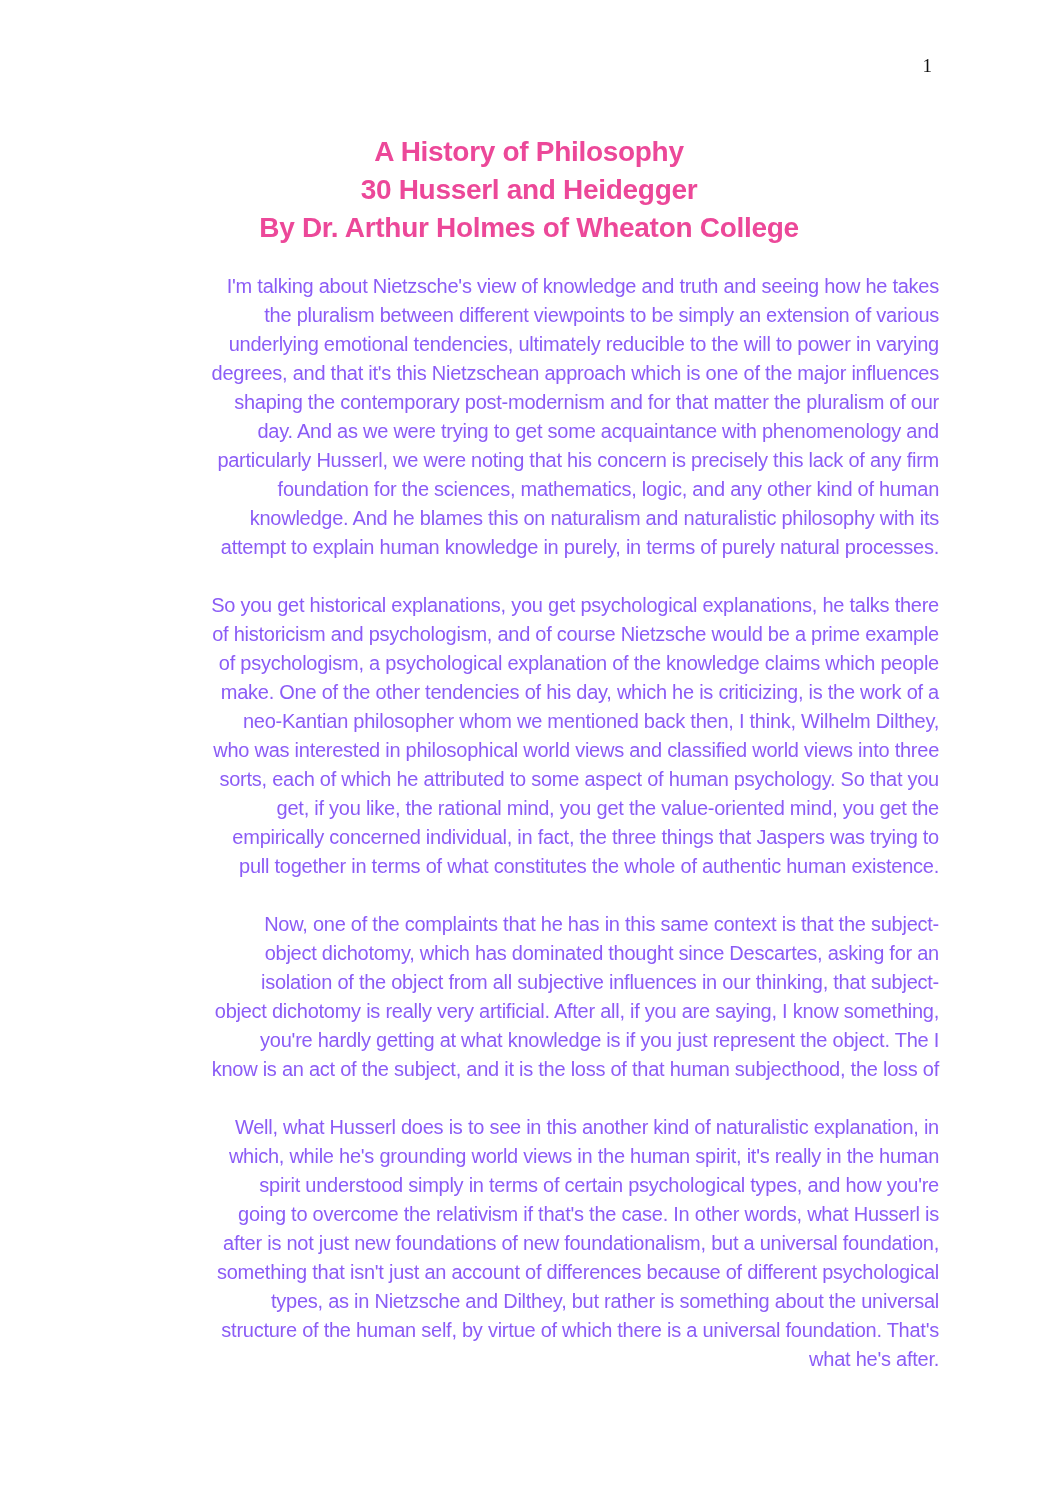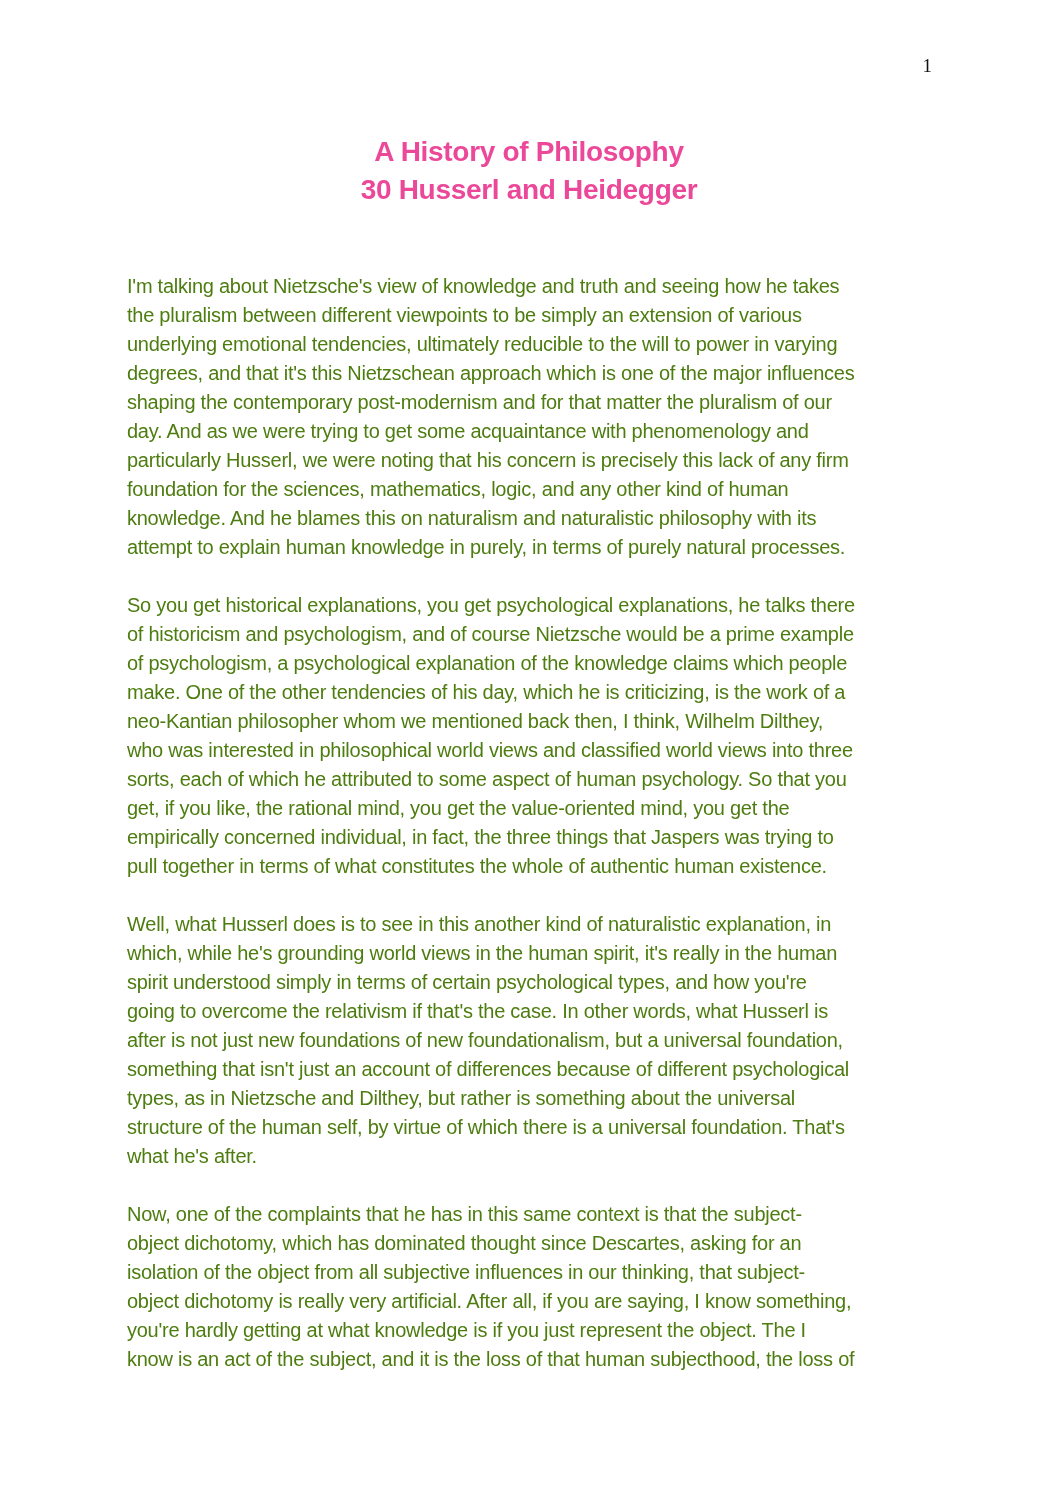--- a/index.html
+++ b/index.html
@@ -40,36 +40,38 @@
     white-space: nowrap;
   }
   .body-text {
     position: absolute;
     top: 272px;
     left: 127px;
     width: 812px;
     font-size: 20px;
     line-height: 29px;
     letter-spacing: -0.25px;
-    color: #4d7c0f;
+    color: #8b5cf6;
+    text-align: right;
   }
   .body-text p {
     margin: 0 0 29px 0;
     white-space: pre-line;
   }
 </style>
 </head>
 <body>
 
 <div class="page">
   <span class="page-number">1</span>
 
   <div class="title-block">
     <div class="title-line">A History of Philosophy</div>
     <div class="title-line">30 Husserl and Heidegger</div>
+    <div class="title-line">By Dr. Arthur Holmes of Wheaton College</div>
   </div>
 
   <div class="body-text">
 
   <p>I'm talking about Nietzsche's view of knowledge and truth and seeing how he takes
 the pluralism between different viewpoints to be simply an extension of various
 underlying emotional tendencies, ultimately reducible to the will to power in varying
 degrees, and that it's this Nietzschean approach which is one of the major influences
 shaping the contemporary post-modernism and for that matter the pluralism of our
 day. And as we were trying to get some acquaintance with phenomenology and
@@ -80,29 +82,29 @@
       <p>So you get historical explanations, you get psychological explanations, he talks there
 of historicism and psychologism, and of course Nietzsche would be a prime example
 of psychologism, a psychological explanation of the knowledge claims which people
 make. One of the other tendencies of his day, which he is criticizing, is the work of a
 neo-Kantian philosopher whom we mentioned back then, I think, Wilhelm Dilthey,
 who was interested in philosophical world views and classified world views into three
 sorts, each of which he attributed to some aspect of human psychology. So that you
 get, if you like, the rational mind, you get the value-oriented mind, you get the
 empirically concerned individual, in fact, the three things that Jaspers was trying to
 pull together in terms of what constitutes the whole of authentic human existence.</p>
+      <p>Now, one of the complaints that he has in this same context is that the subject-
+object dichotomy, which has dominated thought since Descartes, asking for an
+isolation of the object from all subjective influences in our thinking, that subject-
+object dichotomy is really very artificial. After all, if you are saying, I know something,
+you're hardly getting at what knowledge is if you just represent the object. The I
+know is an act of the subject, and it is the loss of that human subjecthood, the loss of</p>
       <p>Well, what Husserl does is to see in this another kind of naturalistic explanation, in
 which, while he's grounding world views in the human spirit, it's really in the human
 spirit understood simply in terms of certain psychological types, and how you're
 going to overcome the relativism if that's the case. In other words, what Husserl is
 after is not just new foundations of new foundationalism, but a universal foundation,
 something that isn't just an account of differences because of different psychological
 types, as in Nietzsche and Dilthey, but rather is something about the universal
 structure of the human self, by virtue of which there is a universal foundation. That's
 what he's after.</p>
-      <p>Now, one of the complaints that he has in this same context is that the subject-
-object dichotomy, which has dominated thought since Descartes, asking for an
-isolation of the object from all subjective influences in our thinking, that subject-
-object dichotomy is really very artificial. After all, if you are saying, I know something,
-you're hardly getting at what knowledge is if you just represent the object. The I
-know is an act of the subject, and it is the loss of that human subjecthood, the loss of</p>
     </div>
 </div>
 
 </body></html>

